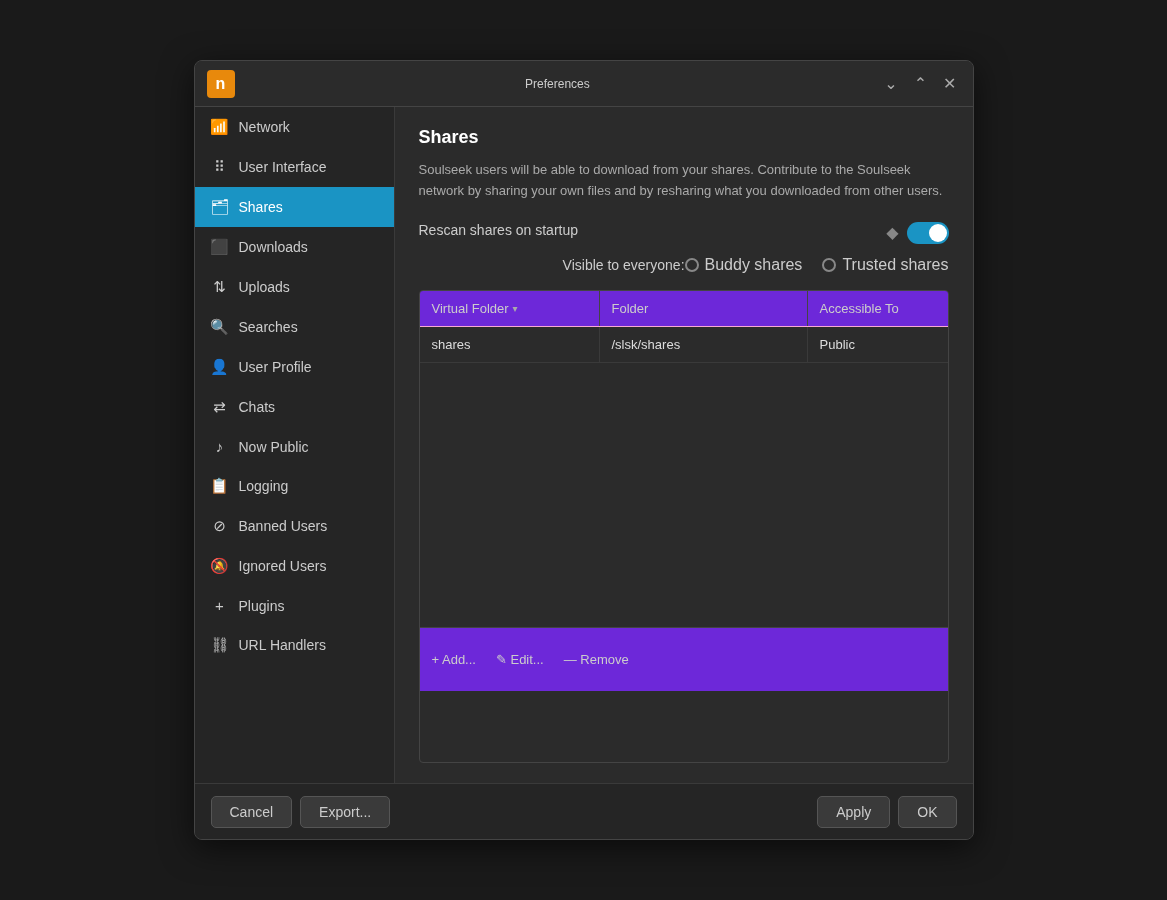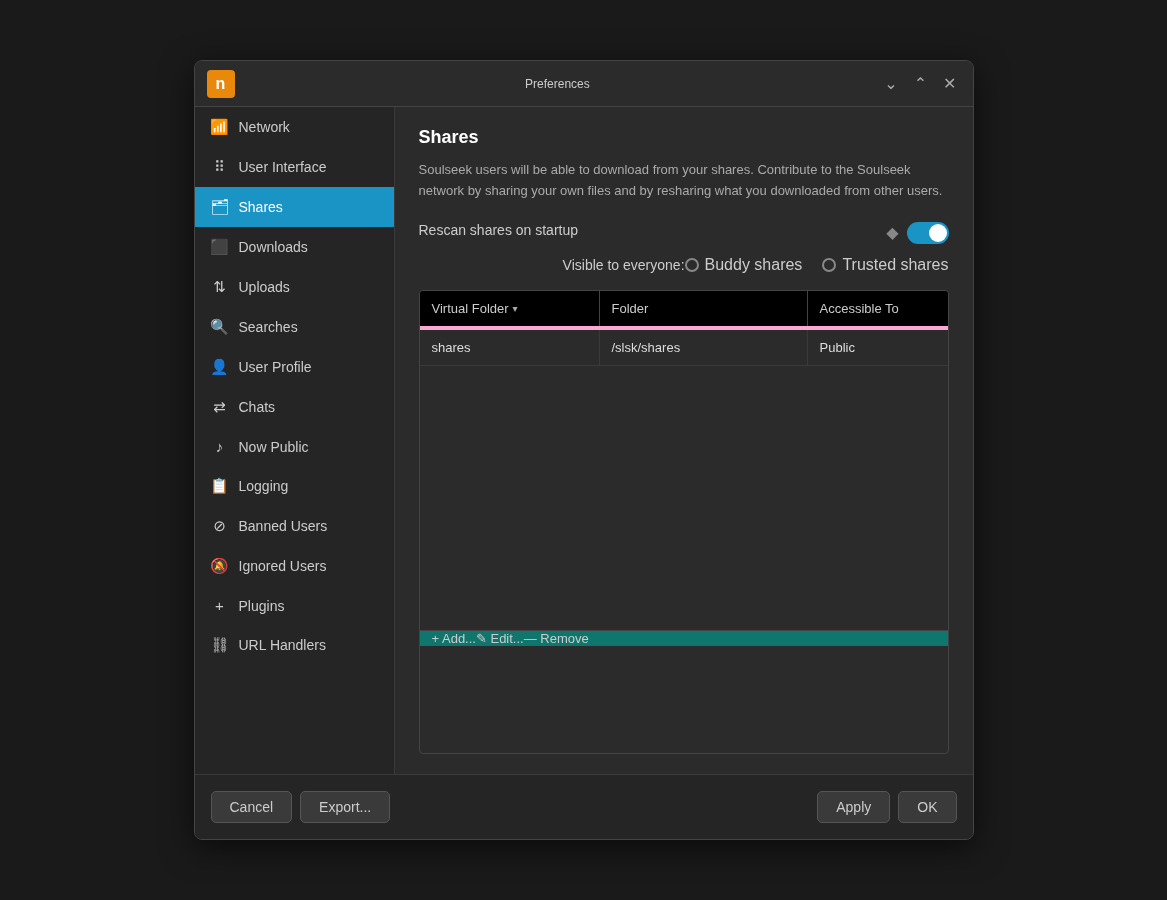--- a/index.html
+++ b/index.html
@@ -189,22 +189,22 @@
     }
     .shares-table {
       border: 1px solid #444;
       border-radius: 4px;
       overflow: hidden;
       flex: 1;
     }
     .table-header {
       display: grid;
       grid-template-columns: 180px 1fr 140px;
-      background: #000000;
-      border-bottom: 4px solid #f9a8d4;
+      background: #6d28d9;
+      border-bottom: 1px solid #f9a8d4;
     }
     .th {
       padding: 10px 12px;
       color: #ccc;
       font-size: 13px;
       font-weight: 500;
       display: flex;
       align-items: center;
       gap: 4px;
     }
@@ -216,35 +216,36 @@
       border-bottom: 1px solid #3a3a3a;
     }
     .td {
       padding: 10px 12px;
       color: #ddd;
       font-size: 13px;
     }
     .td:not(:last-child) { border-right: 1px solid #3a3a3a; }
     .table-actions {
       display: flex;
-      padding: 0 12px;
+      gap: 20px;
+      padding: 24px 12px;
       border-top: 1px solid #444;
-      background: #0f766e;
+      background: #6d28d9;
     }
     .action-btn {
       color: #ccc;
       font-size: 13px;
       cursor: pointer;
       display: flex;
       align-items: center;
       gap: 4px;
       user-select: none;
     }
     .footer {
-      height: 65px;
+      height: 56px;
       background: #252525;
       border-top: 1px solid #3a3a3a;
       display: flex;
       align-items: center;
       padding: 0 16px;
       flex-shrink: 0;
     }
     .footer-left { display: flex; gap: 8px; }
     .footer-right { margin-left: auto; display: flex; gap: 8px; }
     .footer-btn {

